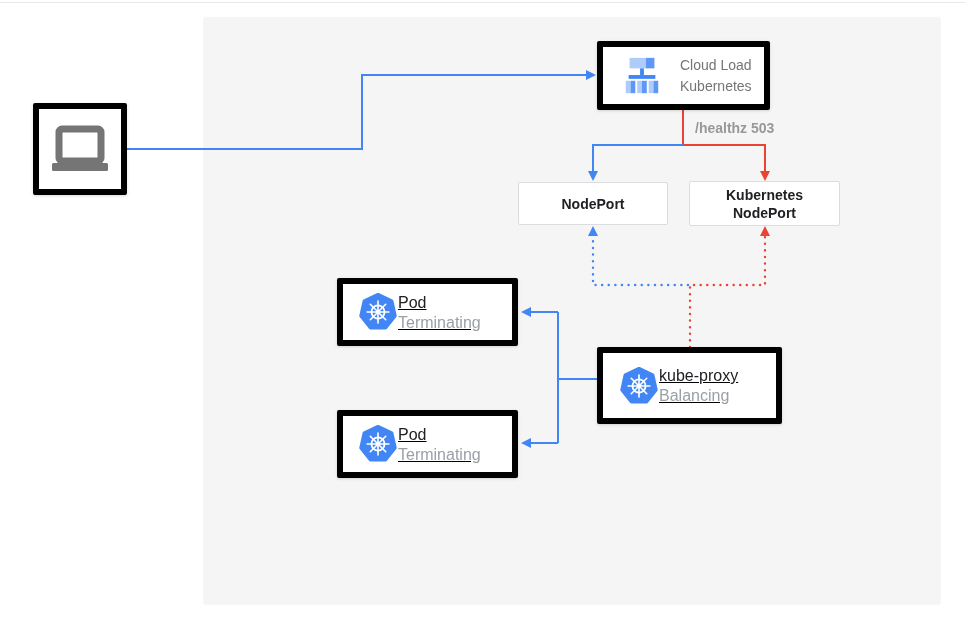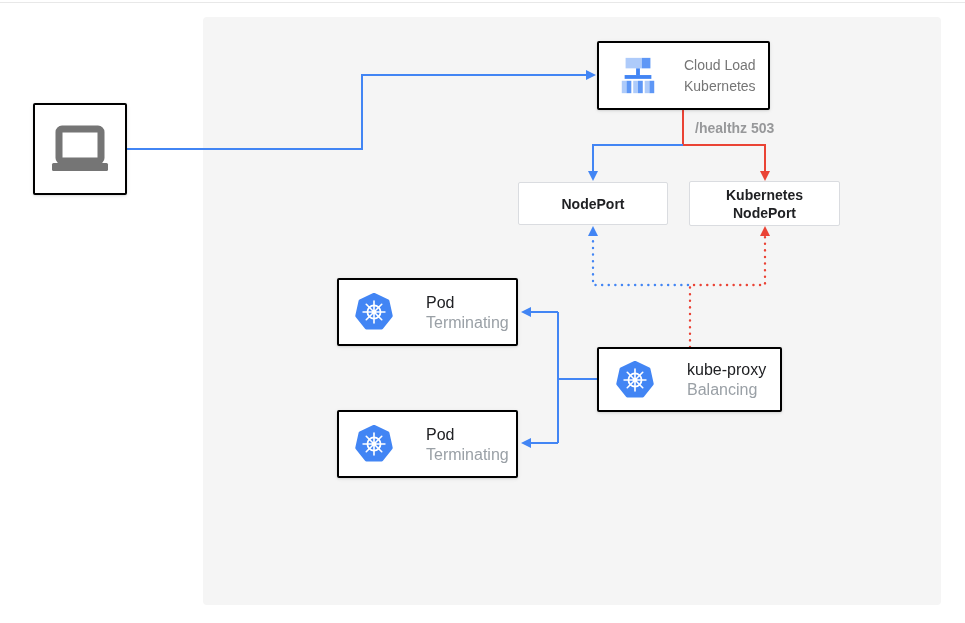--- a/index.html
+++ b/index.html
@@ -10,33 +10,33 @@
   }
   *{margin:0;padding:0;box-sizing:border-box;}
   body{background:#fff;font-family:"Liberation Sans",sans-serif;}
   #canvas{position:relative;width:965px;height:623px;background:#fff;overflow:hidden;}
   .top-rule{position:absolute;top:2px;left:0;width:965px;height:1px;background:#E8E8E8;}
   .panel{position:absolute;left:203px;top:17px;width:738px;height:588px;background:var(--panel-bg);border-radius:4px;}
   .nodes{position:absolute;left:289px;top:196px;width:566px;height:352px;background:var(--nodes-bg);border-radius:6px;}
   .nodes-label{position:absolute;left:22px;top:13px;font-size:15px;color:#3C4043;}
   svg.overlay{position:absolute;left:0;top:0;width:965px;height:623px;}
   .box{position:absolute;background:#fff;display:flex;align-items:center;}
-  .shadow-box{border:2px solid #000000;box-shadow:0 1px 2px rgba(60,64,67,.12),0 1px 4px rgba(60,64,67,.08);border-radius:2px;gap:8px;}
+  .shadow-box{border:6px solid #000000;box-shadow:0 1px 2px rgba(60,64,67,.12),0 1px 4px rgba(60,64,67,.08);border-radius:2px;}
   .port-box{border:1px solid #DADCE0;border-radius:2px;justify-content:center;text-align:center;
             font-weight:bold;font-size:14px;color:var(--text-dark);line-height:18px;}
   .laptop-box{left:33px;top:103px;width:94px;height:92px;justify-content:center;}
   .clb-box{left:597px;top:41px;width:173px;height:69px;padding-left:18px;}
   .clb-text{margin-left:17px;font-size:14px;line-height:21px;color:var(--clb-text);}
   .nodeport-box{left:518px;top:182px;width:150px;height:43px;}
   .hcnp-box{left:689px;top:181px;width:151px;height:45px;}
   .pod-box{width:181px;height:68px;padding-left:15px;}
   .pod1{left:337px;top:278px;}
   .pod2{left:337px;top:410px;}
-  .kp-box{left:597px;top:347px;width:185px;height:65px;padding-left:16px;}
-  .unit-text{margin-left:24px;}
+  .kp-box{left:597px;top:347px;width:185px;height:77px;padding-left:16px;}
+  .unit-text{text-decoration:underline;}
   .unit-title{font-size:16px;color:var(--text-dark);line-height:21px;}
   .unit-sub{font-size:16px;color:var(--text-gray);line-height:20px;}
   .edge-label{position:absolute;left:695px;top:120px;font-size:14px;font-weight:bold;color:var(--edge-label-gray);}
   .line{fill:none;stroke-width:2px;}
   .line.blue{stroke:var(--blue);}
   .line.red{stroke:var(--red);}
   .dotted{stroke-dasharray:0.1 6.5;stroke-linecap:round;stroke-width:2.4px;}
   .head.blue{fill:var(--blue);}
   .head.red{fill:var(--red);}
 </style>

